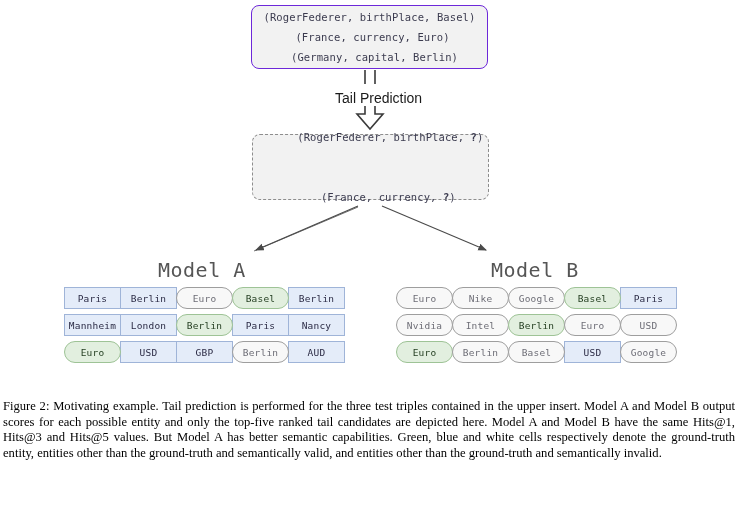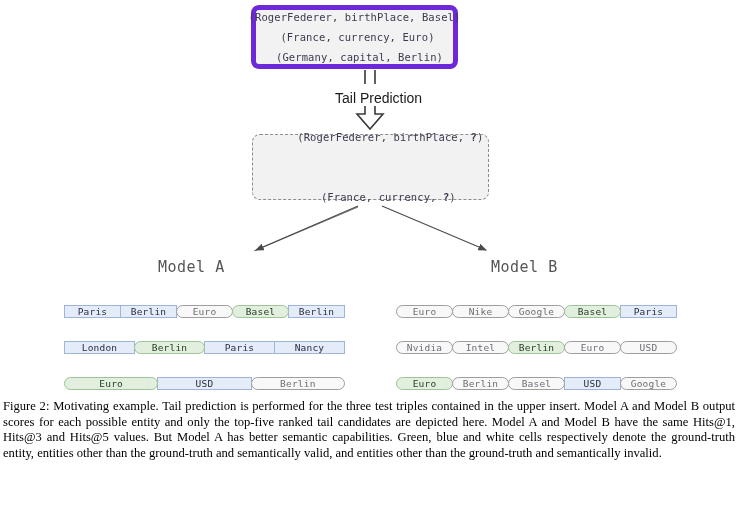--- a/index.html
+++ b/index.html
@@ -26,23 +26,23 @@
     font-size: 10.5px;
     color: #3b3b4f;
     display: flex;
     flex-direction: column;
     justify-content: center;
     align-items: center;
   }
   #solid-triple-box {
     left: 251px;
     top: 5px;
-    width: 207px;
+    width: 237px;
     height: 64px;
-    border: 5px solid #6d28d9;
+    border: 1px solid #6d28d9;
   }
   #dashed-triple-box {
     left: 252px;
     top: 134px;
     width: 237px;
     height: 66px;
     border: 1px dashed #8d8d8d;
   }
   .triple-line {
     line-height: 20px;
@@ -85,42 +85,41 @@
     left: 180px;
     top: 198px;
     width: 380px;
     height: 62px;
   }
 
   
   .model-label {
     position: absolute;
     font-family: "DejaVu Sans Mono", "Liberation Mono", monospace;
-    font-size: 15px;
+    font-size: 20px;
     color: #555555;
     letter-spacing: 0.5px;
     white-space: nowrap;
   }
   #model-a-label { left: 158px; top: 258px; }
   #model-b-label { left: 491px; top: 258px; }
 
   
   .grid {
     position: absolute;
     display: flex;
     flex-direction: column;
     gap: 5px;
   }
   #model-a-grid { left: 64px; top: 287px; width: 281px; }
   #model-b-grid { left: 396px; top: 287px; width: 281px; }
 
   .grid-row {
     display: flex;
-    height: 31px;
-    align-items: flex-end;
+    height: 22px;
   }
   .cell {
     box-sizing: border-box;
     flex: 1 1 0;
     display: flex;
     align-items: center;
     justify-content: center;
     font-family: "DejaVu Sans Mono", "Liberation Mono", monospace;
     font-size: 9.5px;
     letter-spacing: 0.2px;
@@ -192,30 +191,33 @@
 
   <div class="grid-row">
     <div class="cell blue">Paris</div>
     <div class="cell blue">Berlin</div>
     <div class="cell white">Euro</div>
     <div class="cell green">Basel</div>
     <div class="cell blue">Berlin</div>
   </div>
 
   <div class="grid-row">
+    <div class="cell blue">Mannheim</div>
     <div class="cell blue">London</div>
     <div class="cell green">Berlin</div>
     <div class="cell blue">Paris</div>
     <div class="cell blue">Nancy</div>
   </div>
 
   <div class="grid-row">
     <div class="cell green">Euro</div>
     <div class="cell blue">USD</div>
+    <div class="cell blue">GBP</div>
     <div class="cell white">Berlin</div>
+    <div class="cell blue">AUD</div>
   </div>
 </div>
 
 <div class="model-label" id="model-b-label">Model B</div>
 <div class="grid" id="model-b-grid">
 
   <div class="grid-row">
     <div class="cell white">Euro</div>
     <div class="cell white">Nike</div>
     <div class="cell white">Google</div>

